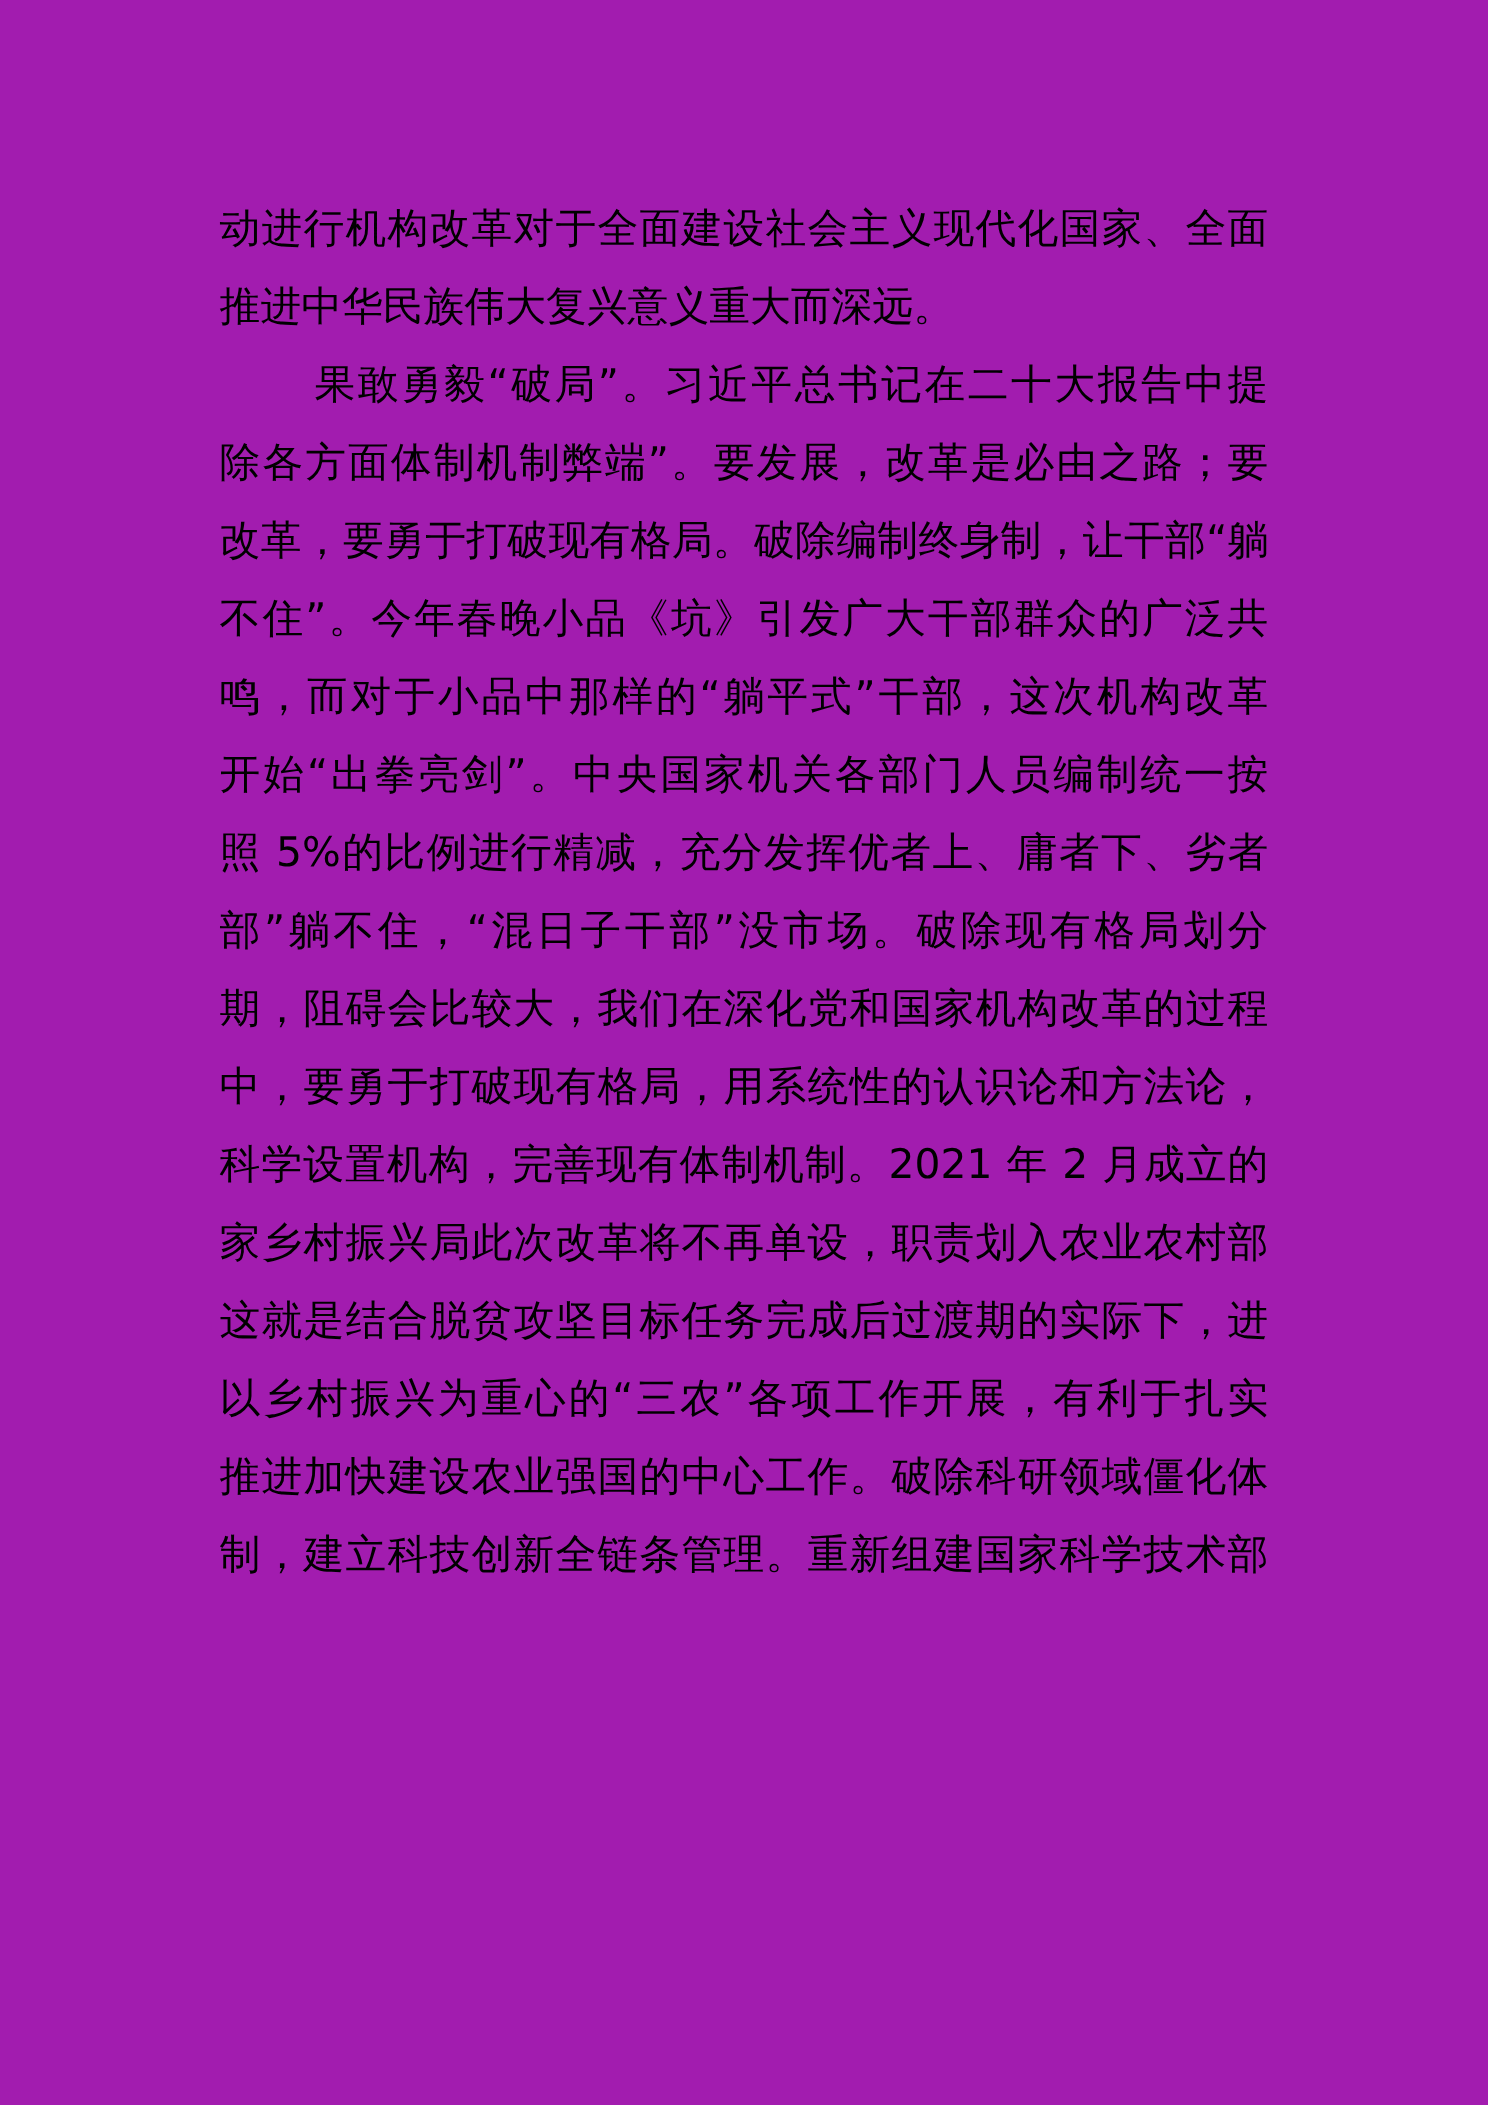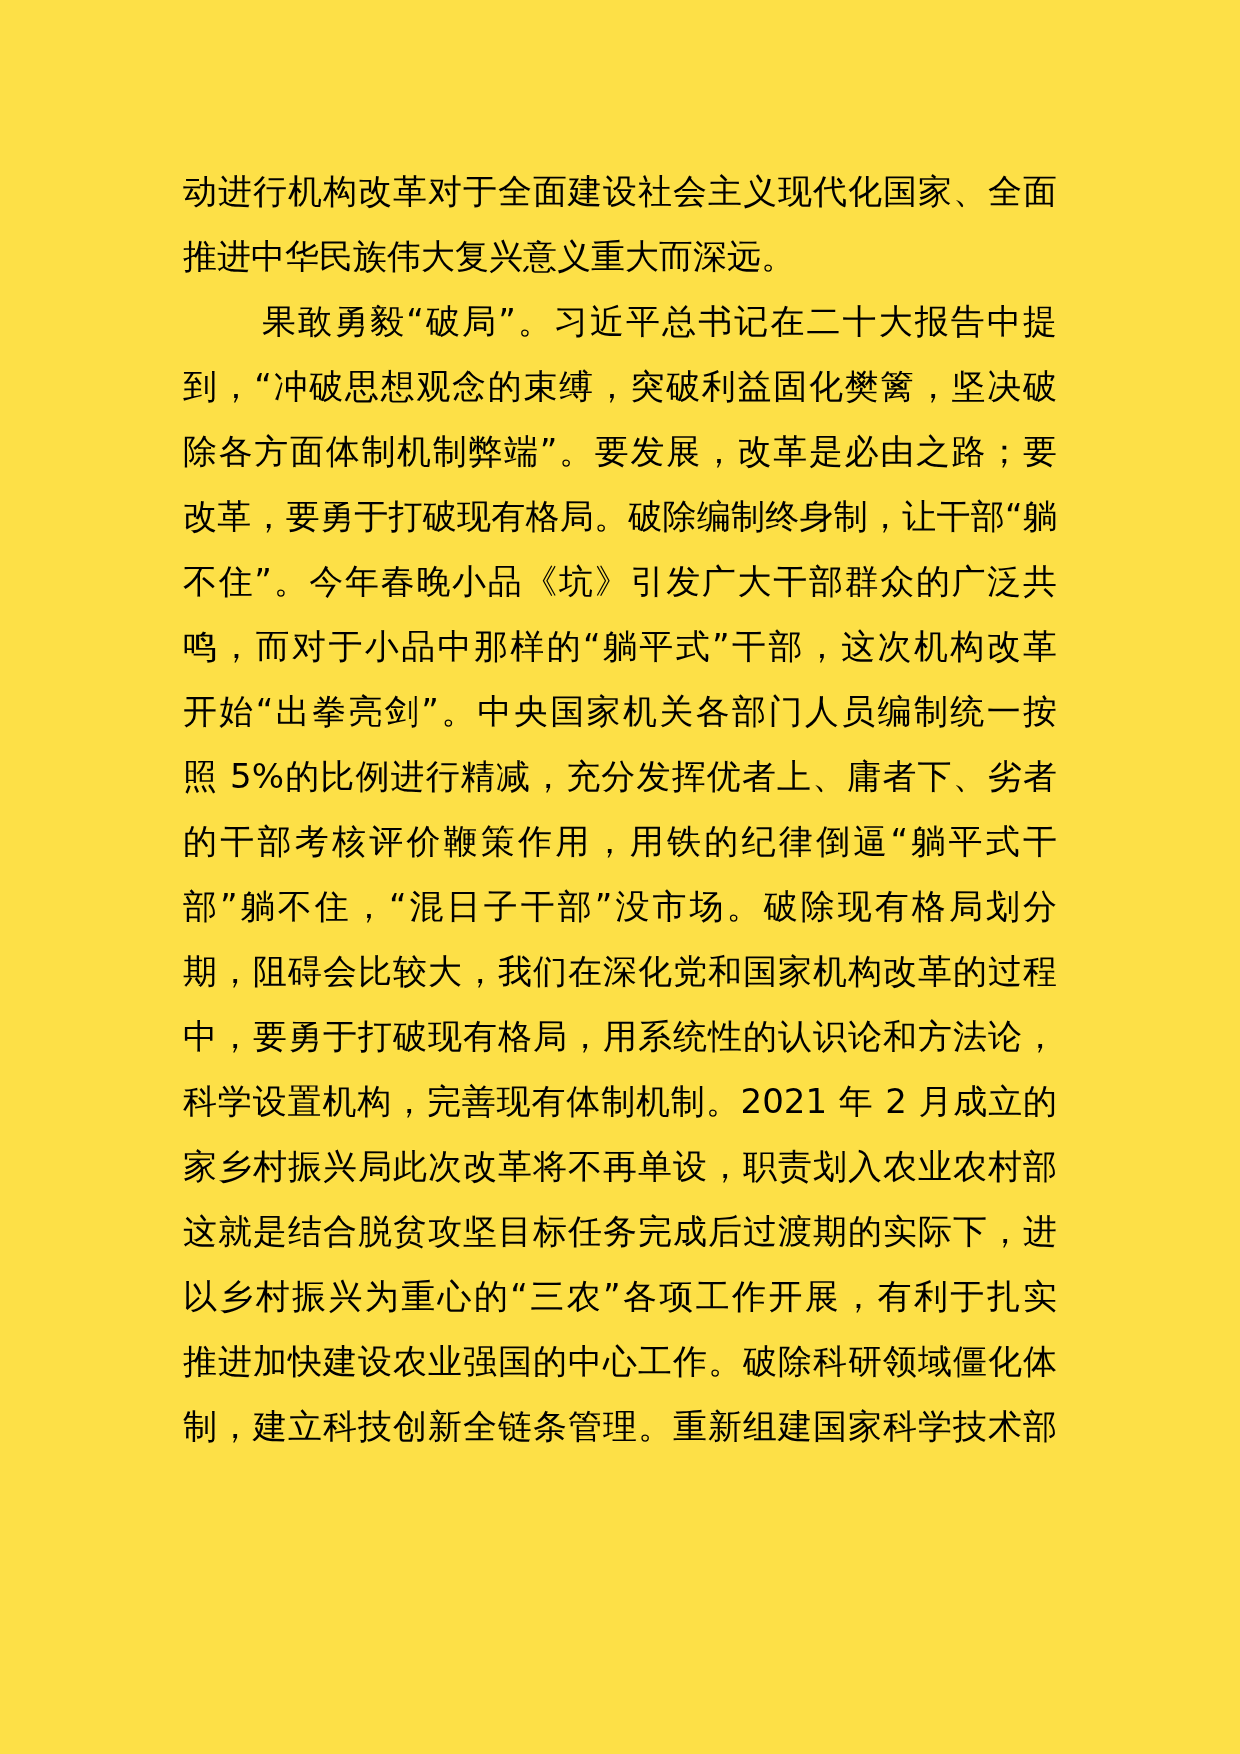--- a/index.html
+++ b/index.html
@@ -4,21 +4,21 @@
 <style>
   html, body {
     margin: 0;
     padding: 0;
     background: #ffffff;
   }
   .page {
     position: relative;
     width: 1240px;
     height: 1754px;
-    background: #fde047;
+    background: #a21caf;
     overflow: hidden;
     font-family: "DejaVu Sans", "Liberation Sans", sans-serif;
   }
   .textblock {
     position: absolute;
     left: 183px;
     top: 159px;
     width: 874px;
     font-size: 34px;
     line-height: 65px;
@@ -41,28 +41,26 @@
   }
 </style>
 </head>
 <body>
 
 <div class="page">
   <div class="textblock">
     <div class="line">动进行机构改革对于全面建设社会主义现代化国家、全面</div>
     <div class="line para-end">推进中华民族伟大复兴意义重大而深远。</div>
     <div class="line para-indent">果敢勇毅“破局”。习近平总书记在二十大报告中提</div>
-    <div class="line">到，“冲破思想观念的束缚，突破利益固化樊篱，坚决破</div>
     <div class="line">除各方面体制机制弊端”。要发展，改革是必由之路；要</div>
     <div class="line">改革，要勇于打破现有格局。破除编制终身制，让干部“躺</div>
     <div class="line">不住”。今年春晚小品《坑》引发广大干部群众的广泛共</div>
     <div class="line">鸣，而对于小品中那样的“躺平式”干部，这次机构改革</div>
     <div class="line">开始“出拳亮剑”。中央国家机关各部门人员编制统一按</div>
     <div class="line">照 5%的比例进行精减，充分发挥优者上、庸者下、劣者汰</div>
-    <div class="line">的干部考核评价鞭策作用，用铁的纪律倒逼“躺平式干</div>
     <div class="line">部”躺不住，“混日子干部”没市场。破除现有格局划分</div>
     <div class="line">期，阻碍会比较大，我们在深化党和国家机构改革的过程</div>
     <div class="line">中，要勇于打破现有格局，用系统性的认识论和方法论，</div>
     <div class="line">科学设置机构，完善现有体制机制。2021 年 2 月成立的国</div>
     <div class="line">家乡村振兴局此次改革将不再单设，职责划入农业农村部</div>
     <div class="line">这就是结合脱贫攻坚目标任务完成后过渡期的实际下，进</div>
     <div class="line">以乡村振兴为重心的“三农”各项工作开展，有利于扎实</div>
     <div class="line">推进加快建设农业强国的中心工作。破除科研领域僵化体</div>
     <div class="line">制，建立科技创新全链条管理。重新组建国家科学技术部</div>
   </div>

